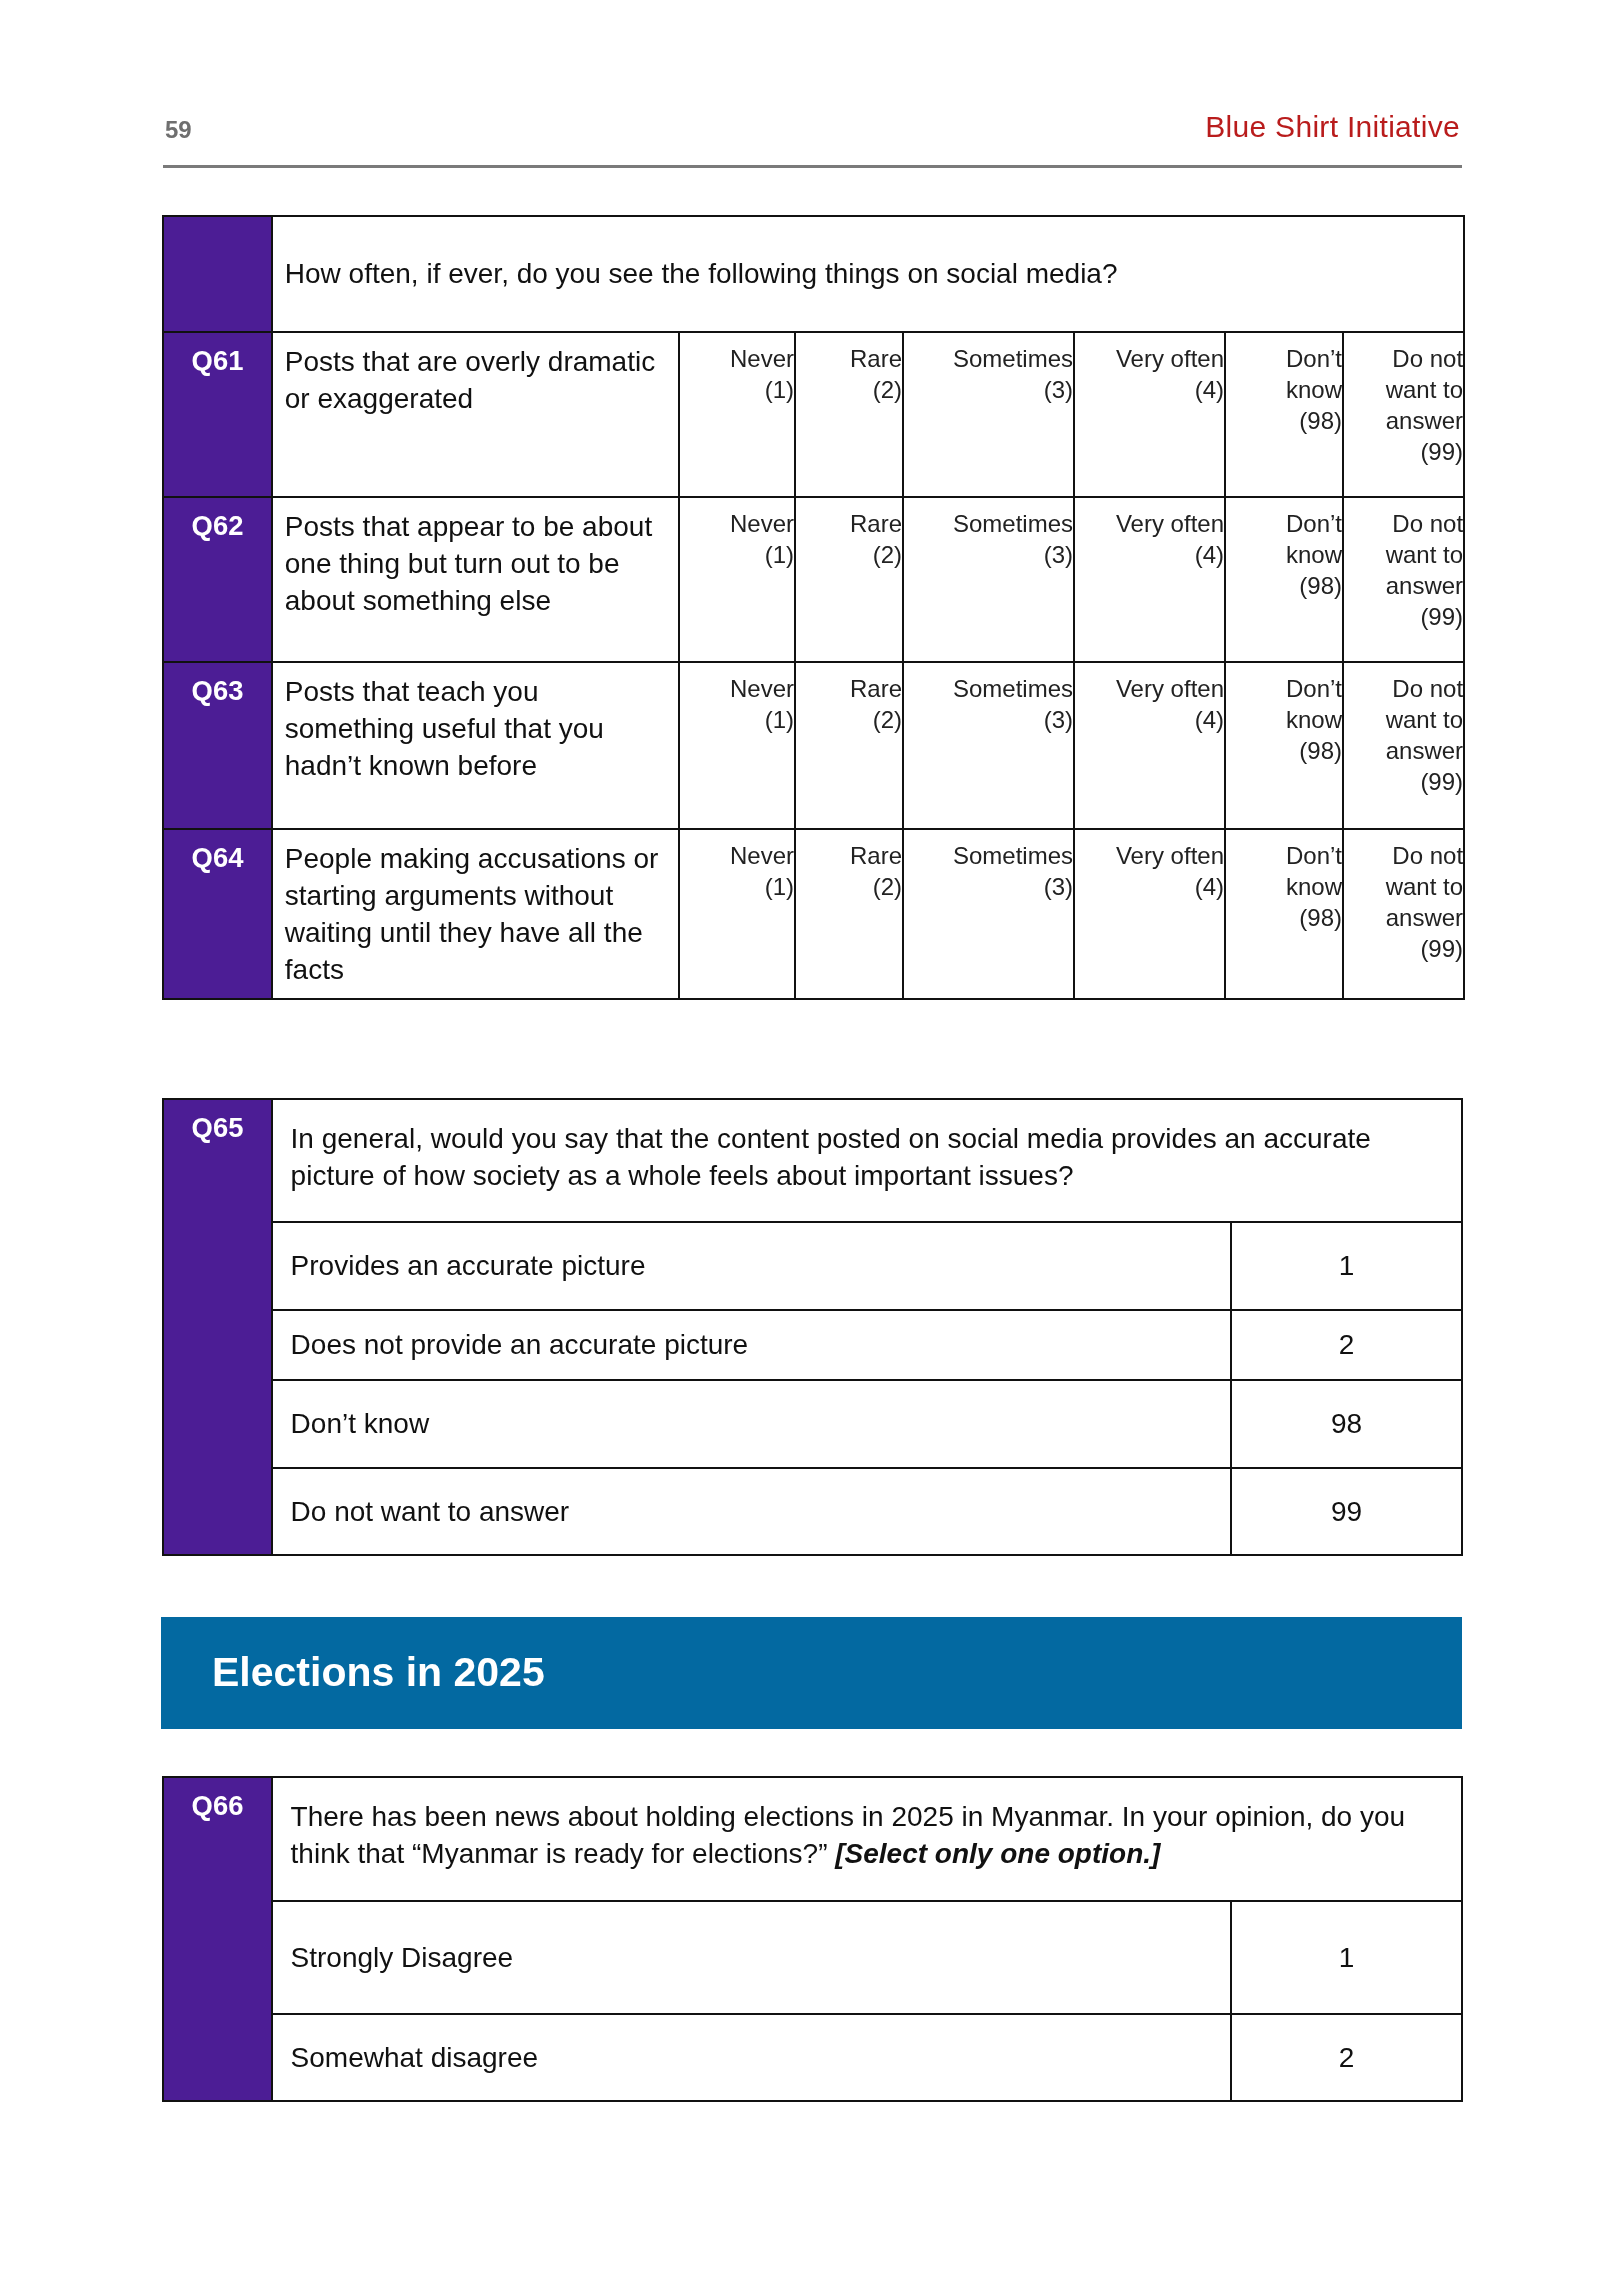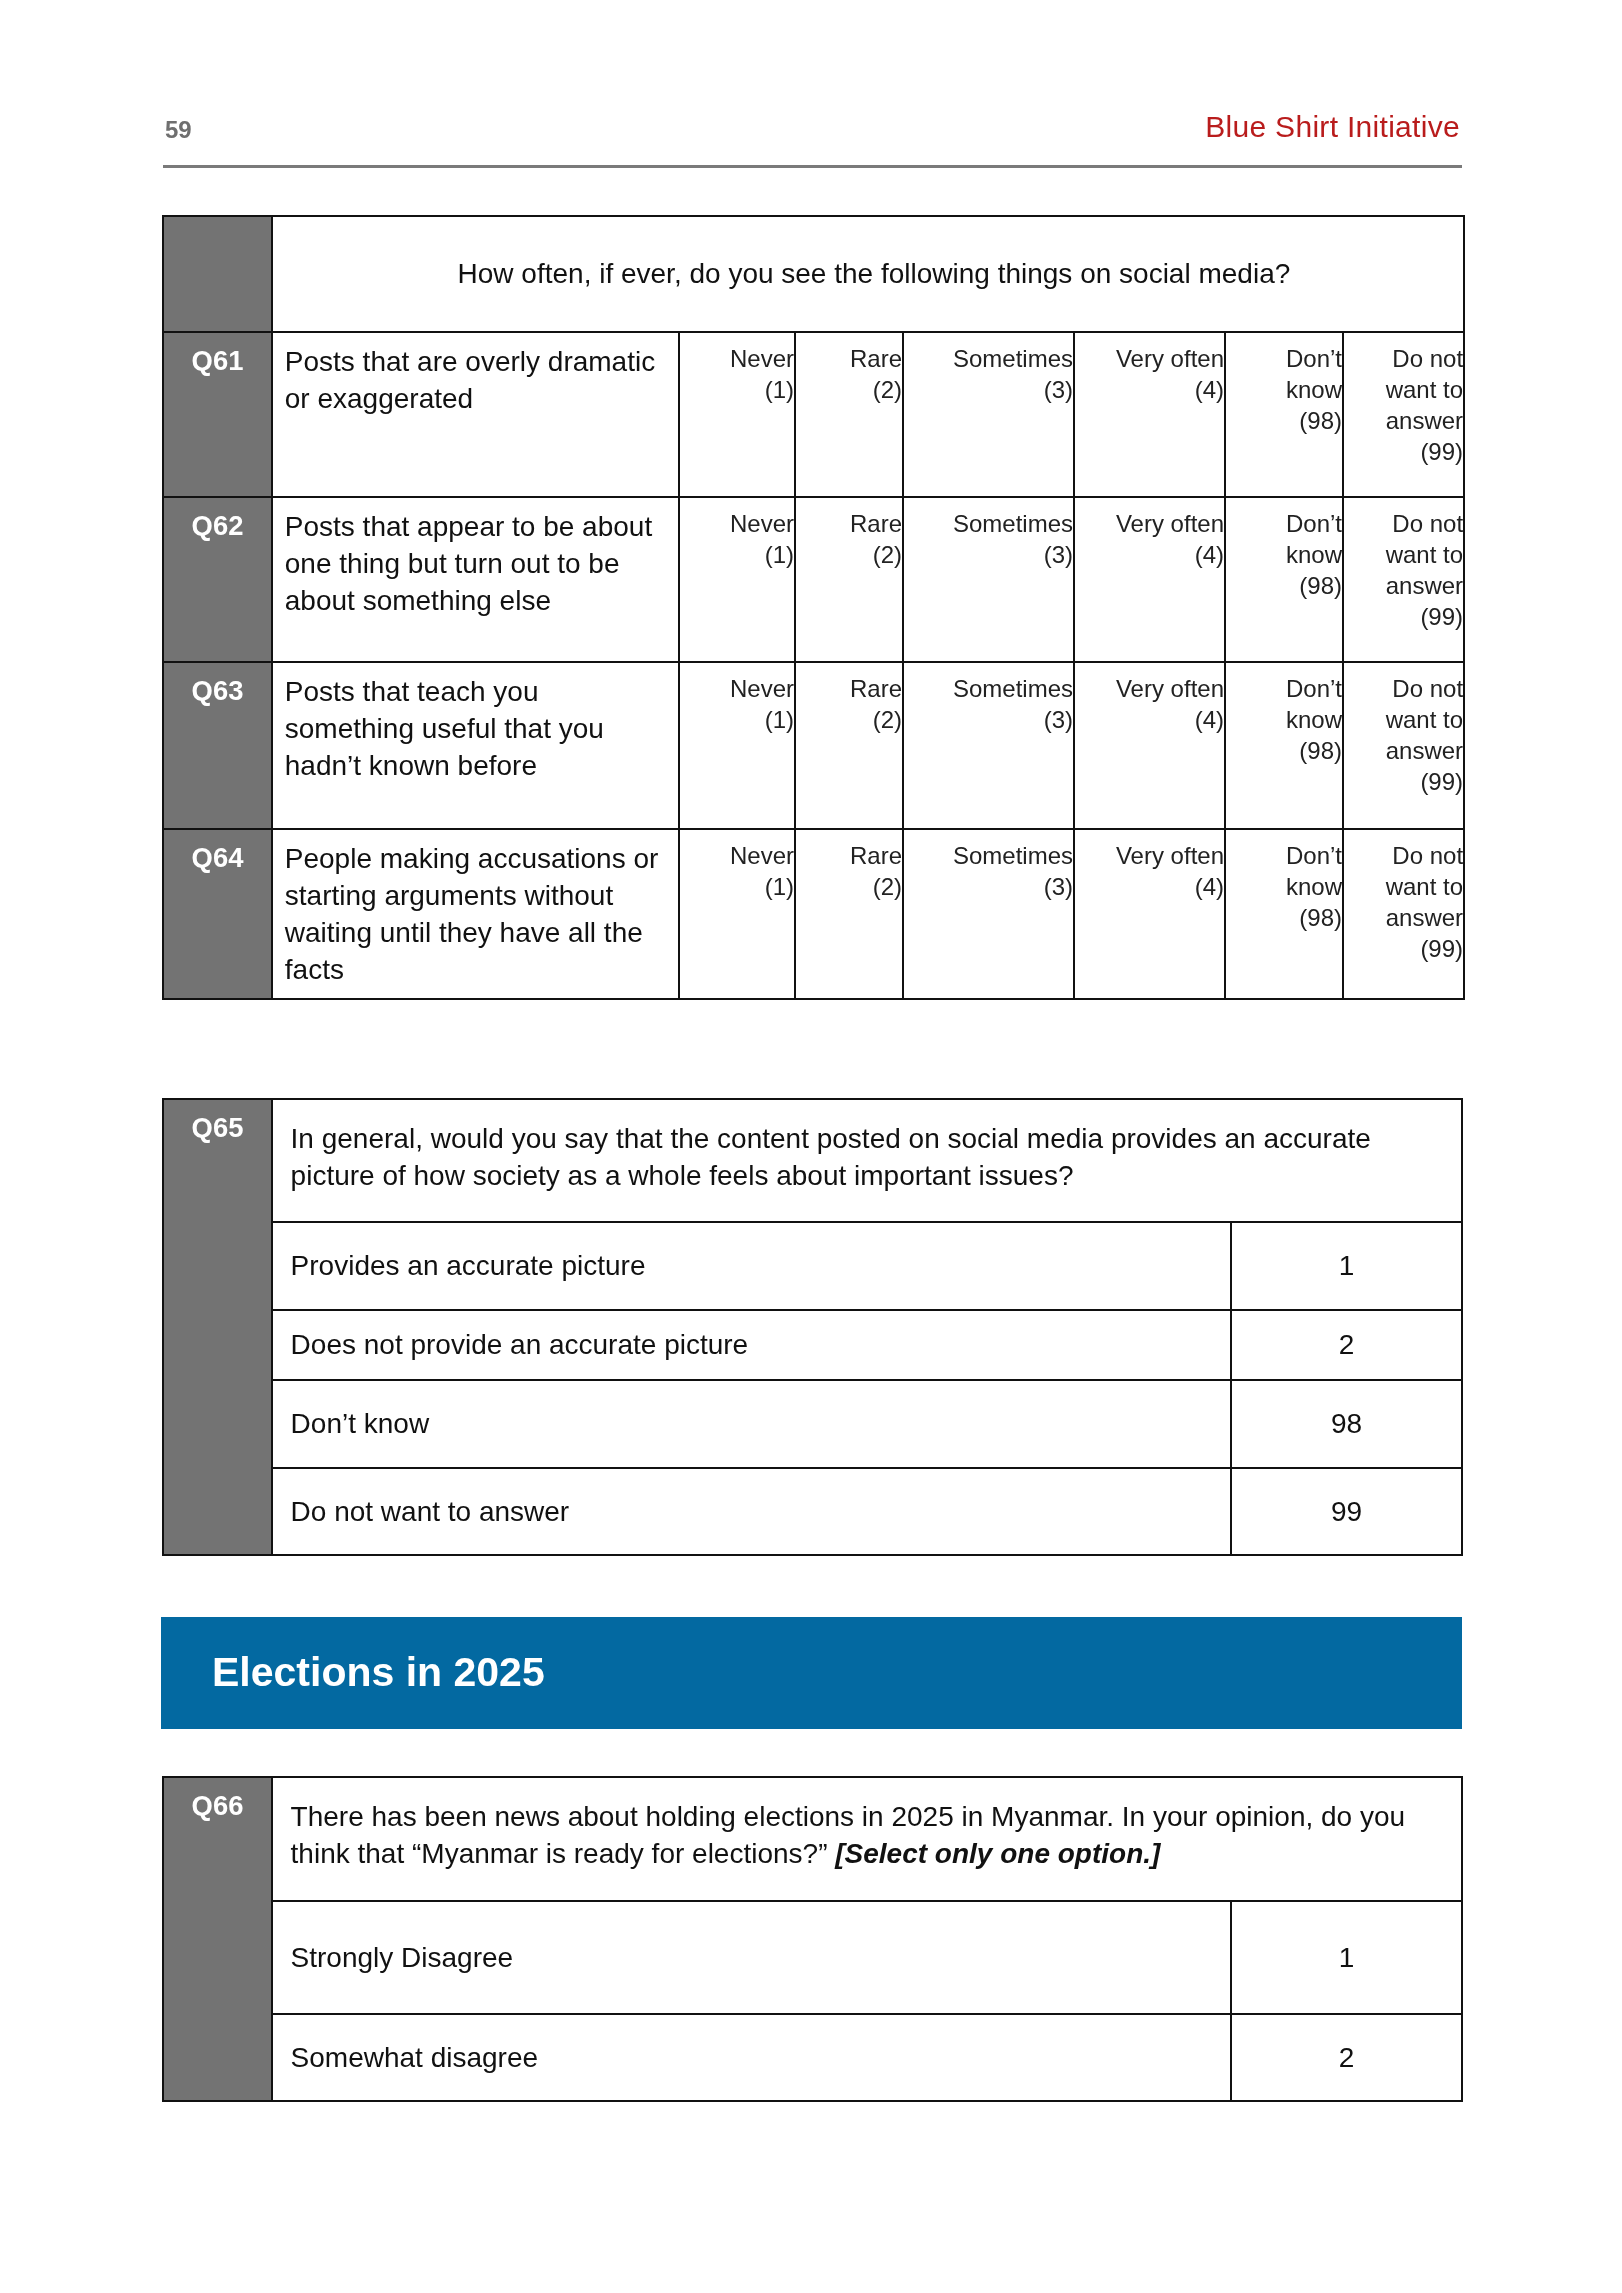--- a/index.html
+++ b/index.html
@@ -6,26 +6,26 @@
   html, body { width: 1622px; height: 2294px; background: #ffffff; }
   body { position: relative; font-family: "Liberation Sans", "DejaVu Sans", sans-serif; color: #111; }
 
   .page-header { position: absolute; left: 163px; top: 110px; width: 1299px; height: 59px; }
   .page-num { position: absolute; left: 2px; top: 5.9px; font-size: 24px; font-weight: bold; color: #6f6f6f; }
   .doc-title { position: absolute; right: 2px; top: 0px; font-size: 30px; color: #b91c1c; letter-spacing: 0.3px; }
   .header-rule { position: absolute; left: 0; top: 55px; width: 1299px; height: 2.9px; background: #7a7a7a; }
 
   table { border-collapse: collapse; position: absolute; table-layout: fixed; }
   td { border: 2.5px solid #111; vertical-align: top; }
-  .qcell { background: #737373; color: #fff; font-weight: bold; font-size: 27.4px; text-align: center; padding-top: 11.8px; border-right: 2.5px solid #111; }
+  .qcell { background: #4c1d95; color: #fff; font-weight: bold; font-size: 27.4px; text-align: center; padding-top: 11.8px; border-right: 2.5px solid #111; }
   .qtext { font-size: 28px; line-height: 37px; padding: 9.8px 11.8px; color: #111; }
   .opt { font-size: 24px; line-height: 31px; text-align: right; padding-top: 9.8px; color: #222; }
 
   #grid { left: 162px; top: 215px; width: 1299px; }
-  #grid .head-text { vertical-align: middle; font-size: 28px; padding-left: 11.8px; text-align: center; }
+  #grid .head-text { vertical-align: middle; font-size: 28px; padding-left: 11.8px; }
 
   .choice-table { left: 162px; width: 1299px; }
   .choice-table .label { font-size: 28px; padding-left: 17.6px; vertical-align: middle; }
   .choice-table .value { font-size: 28px; text-align: center; vertical-align: middle; }
   .choice-table .qtext2 { font-size: 28px; line-height: 37px; padding: 19.6px 17.6px 11.8px 17.6px; }
   .emph { font-weight: bold; font-style: italic; }
 
   #q65 { top: 1098px; }
   #q66 { top: 1776px; }
 

